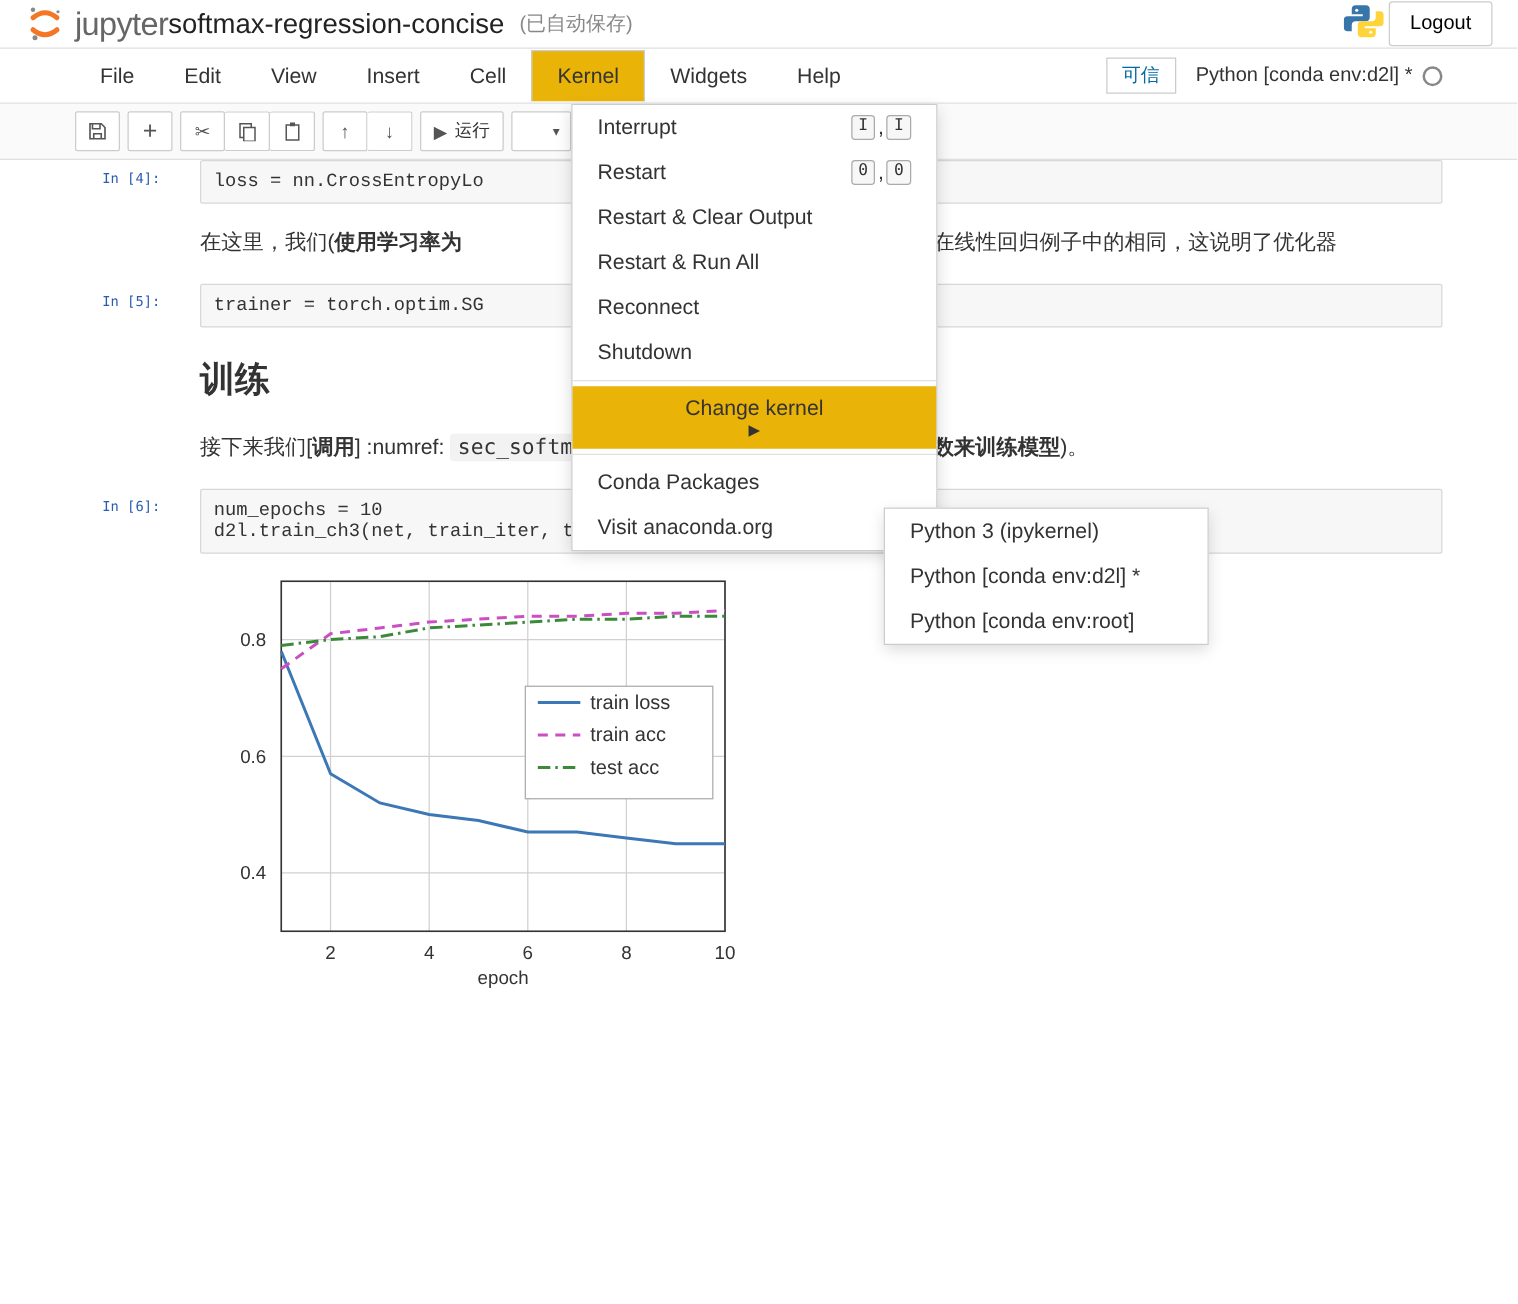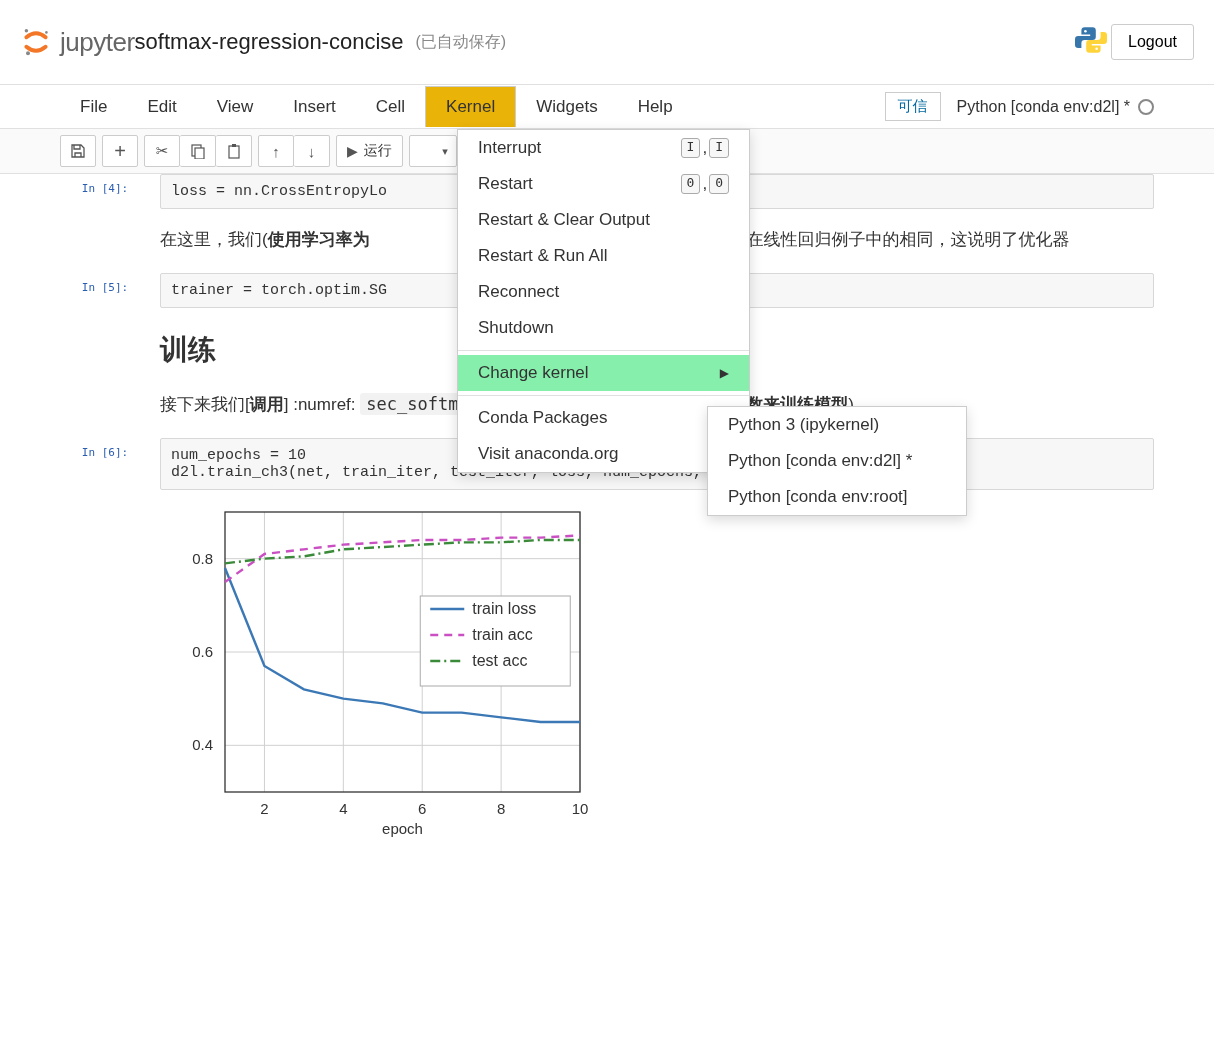--- a/index.html
+++ b/index.html
@@ -6,21 +6,21 @@
   body {
     margin: 0;
     font-family: -apple-system, BlinkMacSystemFont, "Segoe UI", Helvetica, Arial, sans-serif;
     font-size: 14px;
     color: #333;
     background: #fff;
   }
   .header {
     display: flex;
     align-items: center;
-    padding: 24px 20px;
+    padding: 1px 20px;
     border-bottom: 1px solid #e0e0e0;
   }
   .logo-area { display: flex; align-items: center; gap: 8px; }
   .logo-svg { width: 32px; height: 32px; }
   .logo-text { font-size: 26px; color: #666; letter-spacing: -0.5px; }
   .nb-name { font-size: 22px; color: #222; }
   .autosave { font-size: 16px; color: #888; margin-left: 12px; }
   .header-right { margin-left: auto; display: flex; align-items: flex-start; gap: 4px; }
   .python-logo { width: 32px; height: 32px; }
   .logout-btn {
@@ -69,21 +69,21 @@
 
   .dropdown {
     position: absolute; left: 457px; top: 44px; background: #fff;
     border: 1px solid #ccc; box-shadow: 0 4px 12px rgba(0,0,0,0.15);
     width: 293px; z-index: 10; font-size: 17px;
   }
   .dd-item {
     padding: 8px 20px; display: flex; justify-content: space-between;
     align-items: center; cursor: pointer;
   }
-  .dd-item.highlighted { background: #86efac; }
+  .dd-item.highlighted { background: #eab308; flex-direction: column; }
   .dd-sep { border-top: 1px solid #e0e0e0; margin: 4px 0; }
   .dd-shortcut { display: flex; gap: 2px; }
   .key {
     border: 1px solid #aaa; border-radius: 3px; padding: 0 5px;
     font-size: 13px; font-family: monospace; background: #f7f7f7;
   }
   .dd-arrow { font-size: 12px; }
 
   .submenu {
     position: absolute; left: 707px; top: 406px; background: #fff;

